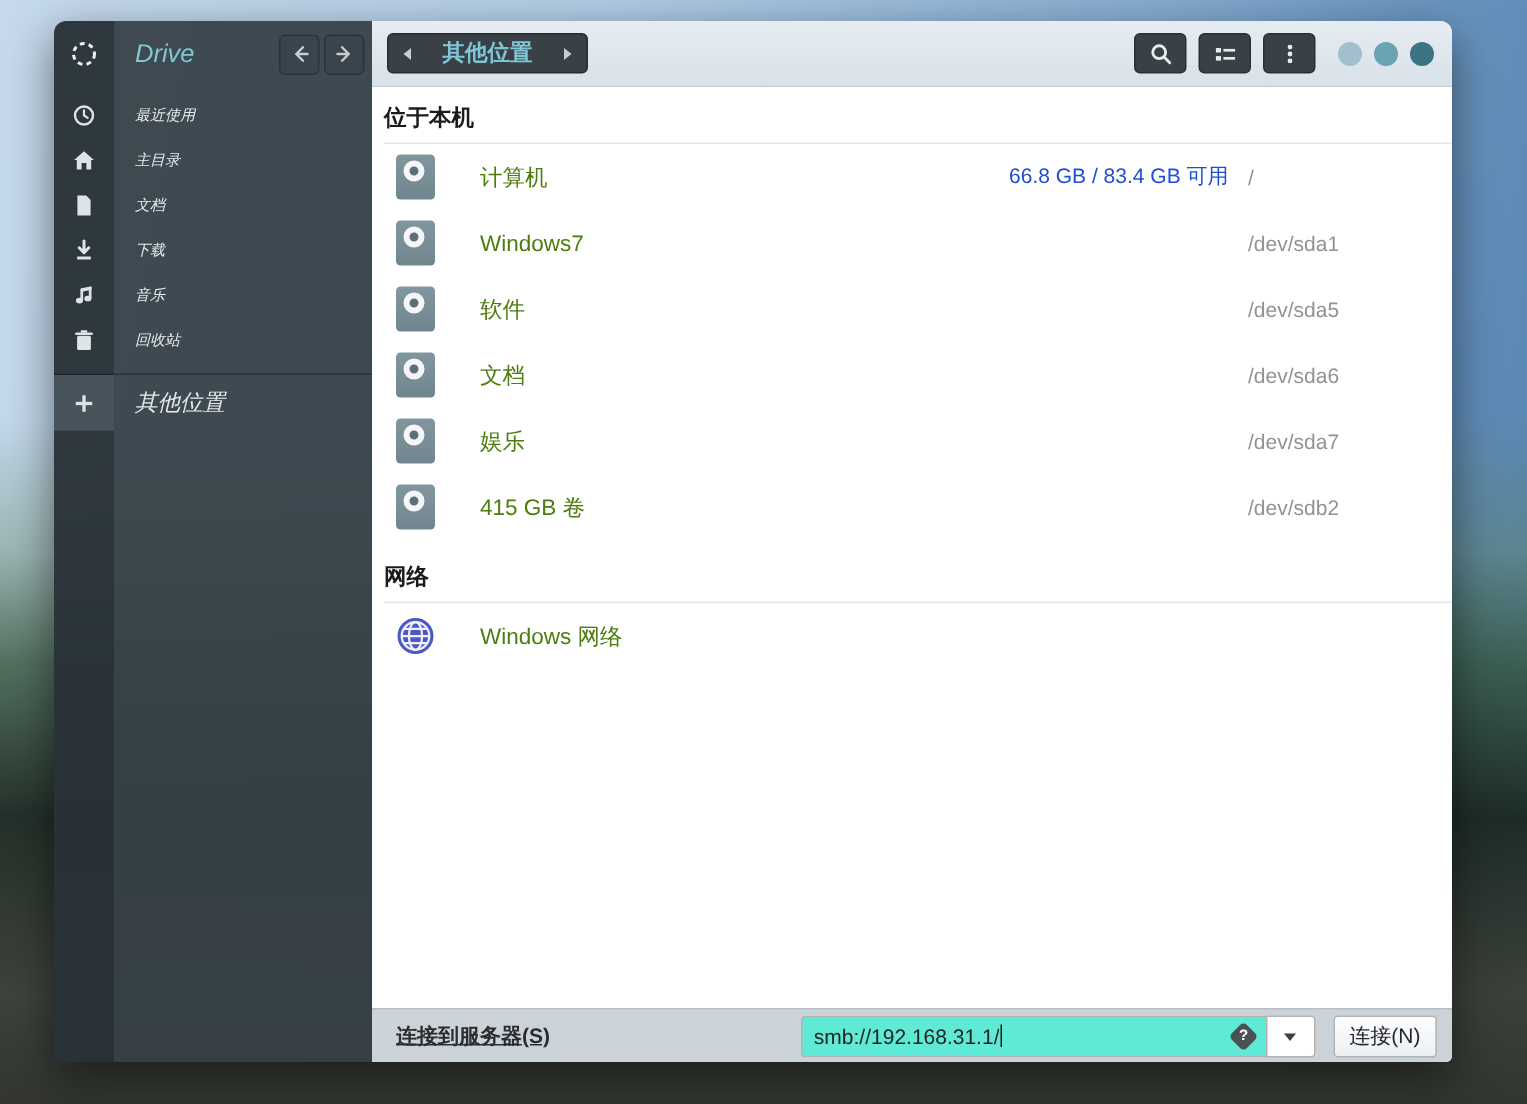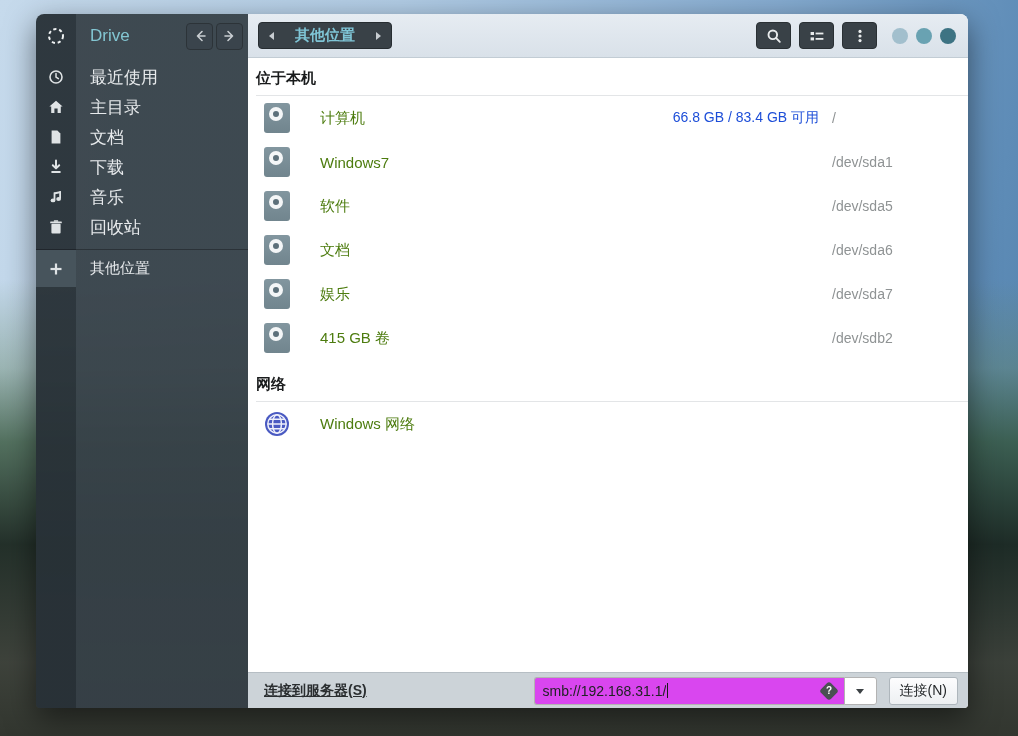--- a/index.html
+++ b/index.html
@@ -16,29 +16,29 @@
   }
 
   
   .window { position:absolute; left:36px; top:14px; width:932px; height:694px;
     border-radius:8px 8px 4px 4px; overflow:hidden; display:flex;
     box-shadow:0 10px 30px rgba(0,0,0,.5); }
 
   
   .sidebar { width:212px; display:flex; flex-direction:column;
     background:linear-gradient(90deg, rgba(40,49,55,.96) 0 40px, rgba(54,64,71,.94) 40px 100%);
-    color:#e7eaec; }
+    color:#e7eaec;font-style:italic; }
   .icell { width:40px; min-width:40px; display:flex; align-items:center; justify-content:center; color:#dfe3e5; }
   .sb-head { height:44px; display:flex; align-items:center; }
   .sb-title { font-size:17px; color:#83c6d2; margin-left:14px; flex:1; }
   .navbtns { display:flex; gap:3px; margin-right:5px; }
   .navbtn { width:27px; height:27px; background:#3a444c; border:1px solid #2c3338;
     border-radius:4px; display:flex; align-items:center; justify-content:center; color:#c9ced2; }
   .sb-list { margin-top:4px; }
-  .sb-row { height:30px; display:flex; align-items:center; font-size:17px; }
+  .sb-row { height:30px; display:flex; align-items:center; font-size:10px; }
   .sb-row .lbl { margin-left:14px; }
   .sb-sep { border-top:1px solid rgba(0,0,0,.30); margin-top:7px; }
   .sb-other { height:37px; display:flex; align-items:center; font-size:15px; }
   .sb-other .icell { height:37px; background:#47545c; }
   .sb-other .lbl { margin-left:14px; }
 
   
   .main { flex:1; display:flex; flex-direction:column; background:#fff; min-width:0; }
   .hbar { height:44px; background:linear-gradient(#e6ecf2,#d9e1e9);
     border-bottom:1px solid #c2ccd4; display:flex; align-items:center; padding:0 12px 0 10px; }
@@ -64,21 +64,21 @@
   .rname { flex:1; font-size:15px; color:#4d7c0f;margin-left:7px; }
   .rusage { font-size:14px; color:#1d4ed8; margin-right:13px; }
   .rdev { width:120px; font-size:14px; color:#8f9394; }
   .globe { width:26px; height:26px; margin-right:23px; flex:none; }
 
   
   .cbar { height:36px; background:#ccd3d8; border-top:1px solid #b6bec4;
     display:flex; align-items:center; padding:0 10px 0 16px; }
   .clabel { font-size:14px; font-weight:bold; color:#2a2e30;text-decoration:underline; }
   .combo { display:flex; height:28px; margin-left:auto; }
-  .srvinput { width:310px; background:#d946ef; border:1px solid #b3b3b3; border-right:none;
+  .srvinput { width:310px; background:#5eead4; border:1px solid #b3b3b3; border-right:none;
     border-radius:3px 0 0 3px; display:flex; align-items:center; padding:0 8px; font-size:14px; color:#202324; }
   .srvinput .val { white-space:nowrap; overflow:hidden; }
   .caret { display:inline-block; width:1px; height:15px; background:#1a1a1a; margin-left:1px; }
   .qbadge { margin-left:auto; width:14px; height:14px; background:#4a5054; border-radius:3px;
     transform:rotate(45deg); display:flex; align-items:center; justify-content:center; }
   .qbadge span { transform:rotate(-45deg); color:#fff; font-size:10px; font-weight:bold; line-height:1; }
   .combo-arrow { width:33px; background:#fff; border:1px solid #b3b3b3; border-radius:0 3px 3px 0;
     display:flex; align-items:center; justify-content:center; color:#3c4144; }
   .connbtn { height:28px; min-width:68px; margin-left:12px; padding:0 10px;
     background:linear-gradient(#fdfdfe,#edf0f2); border:1px solid #aeb6bc; border-radius:3px;

